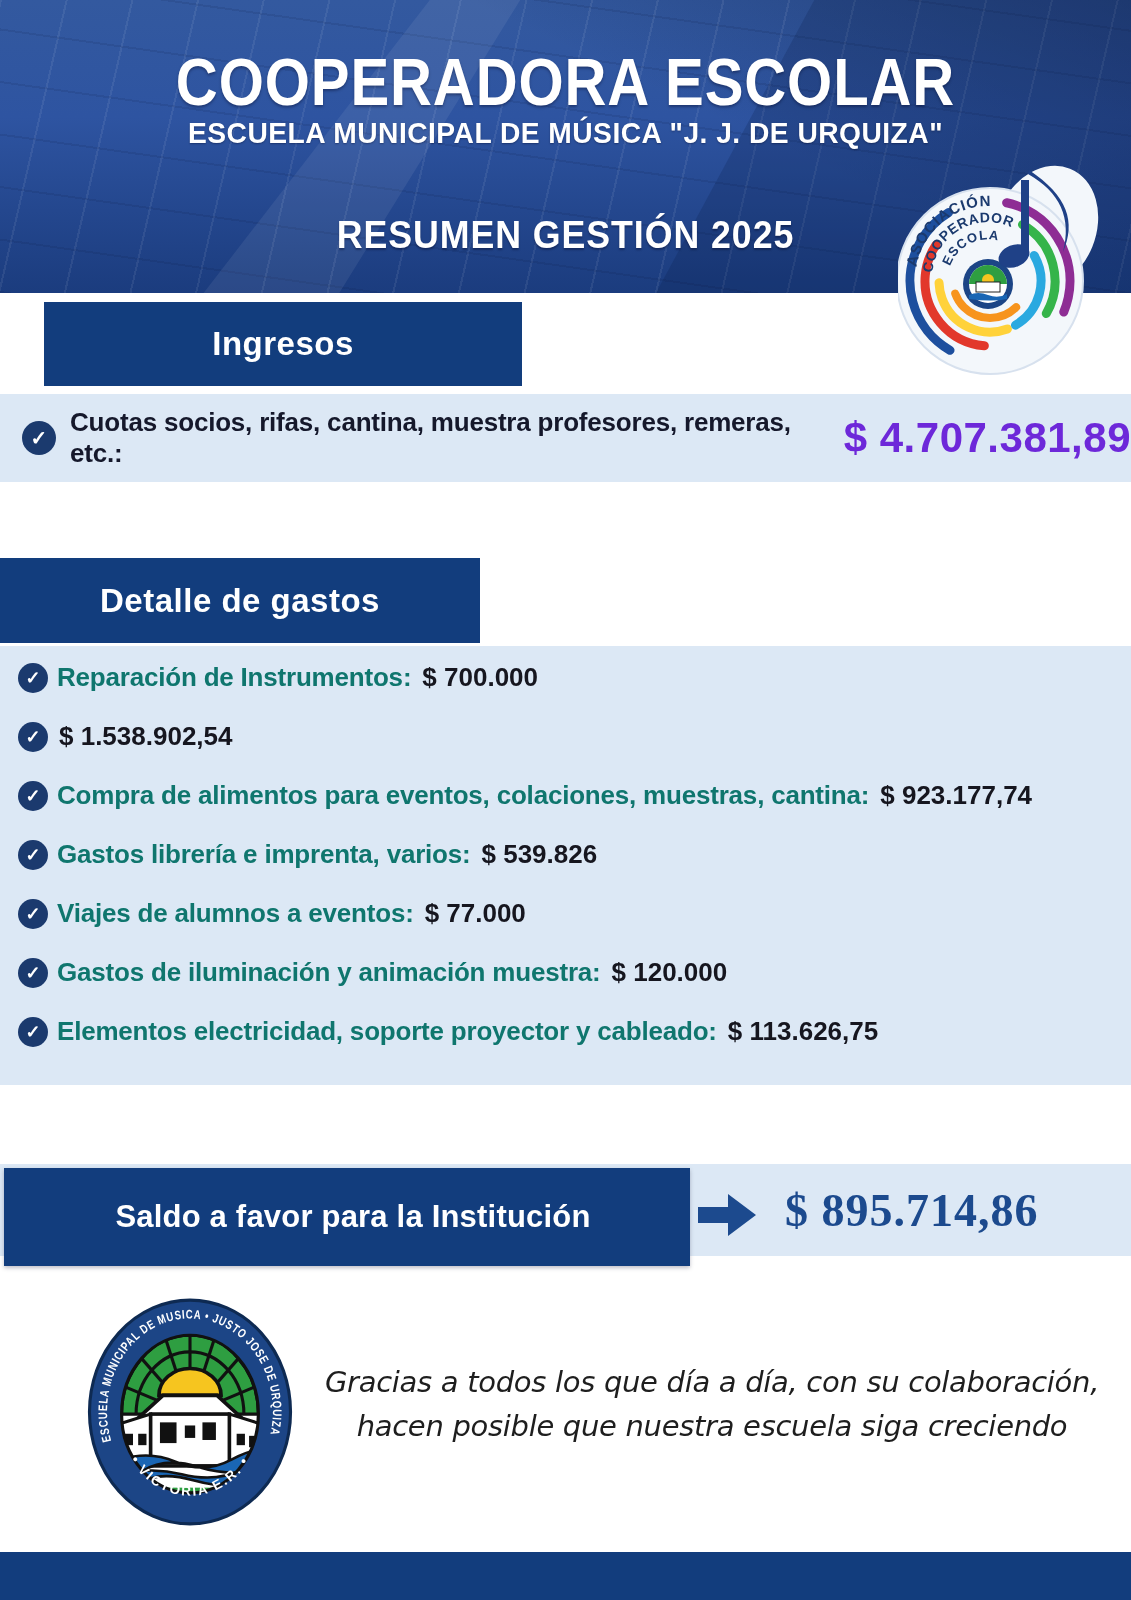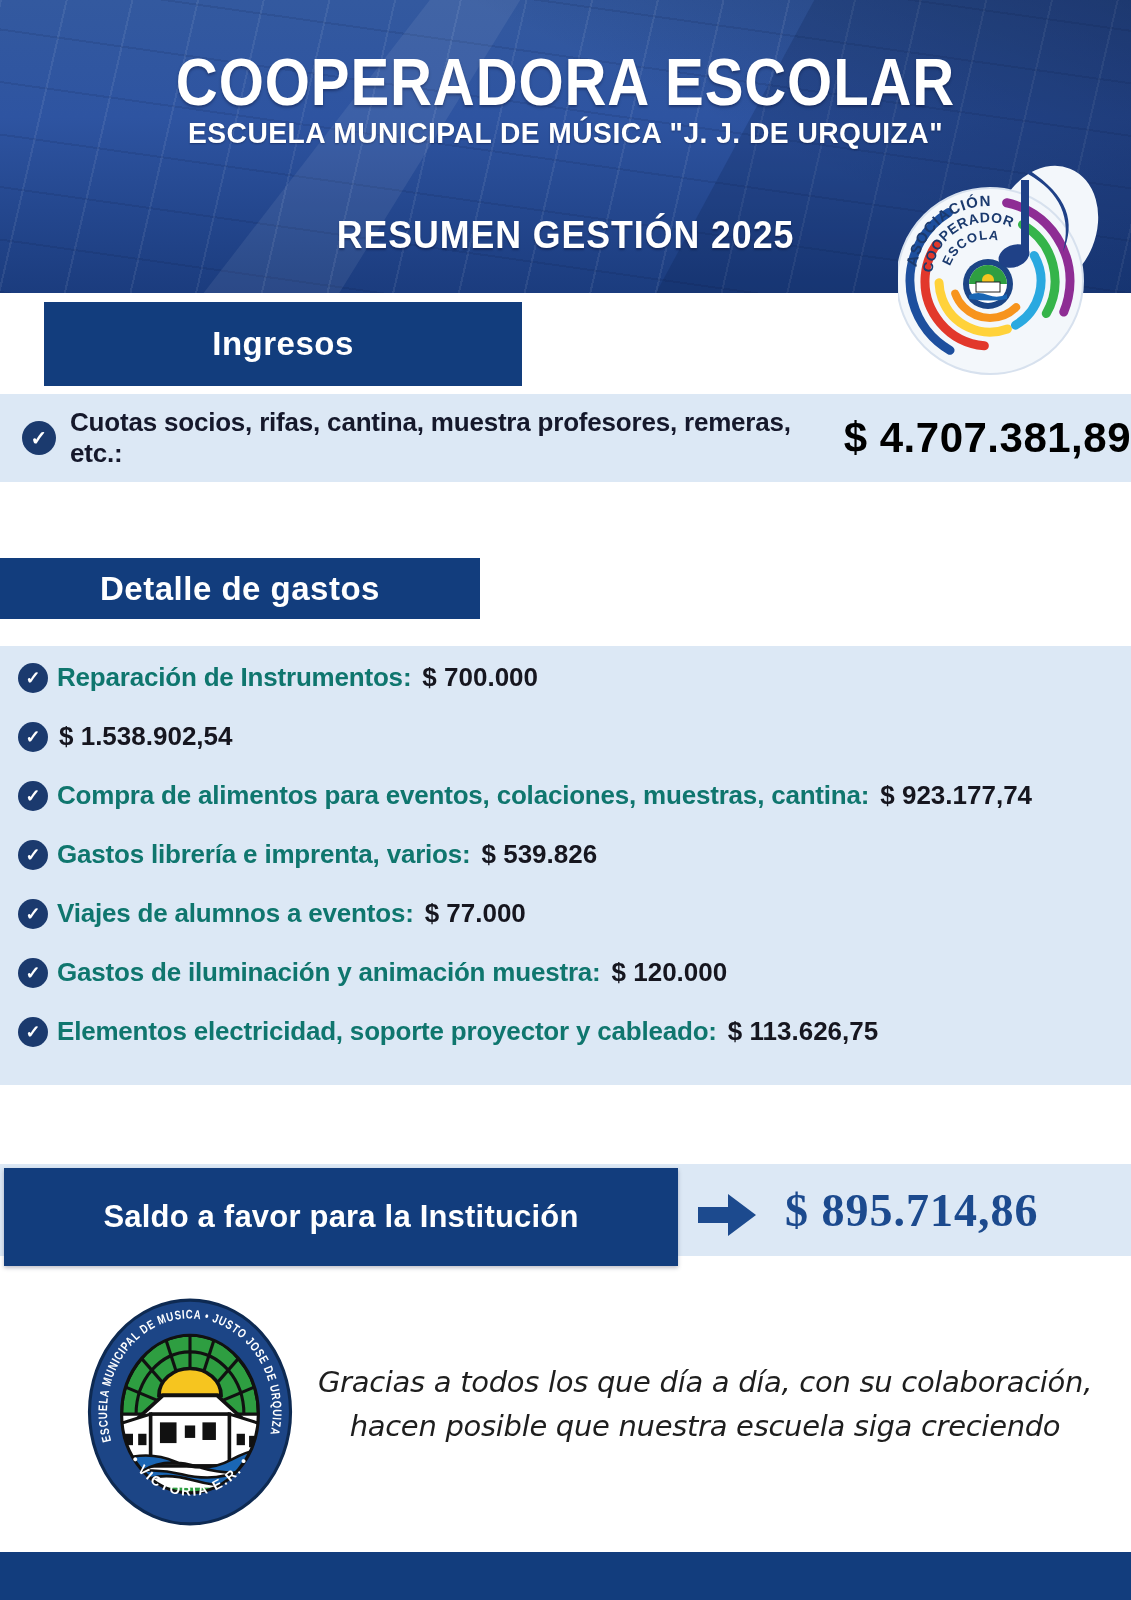--- a/index.html
+++ b/index.html
@@ -39,60 +39,60 @@
     font-size:38px;font-weight:bold;letter-spacing:1px;line-height:42px;
     transform:scaleX(.94);text-shadow:0 2px 2px rgba(0,0,30,.35);white-space:nowrap;
   }
 
   
   .badge{left:898px;top:144px;width:222px;height:242px;}
 
   
   .navy-box{background:#123d7d;color:#ffffff;display:flex;align-items:center;justify-content:center;}
   .box-ingresos{left:0;top:302px;width:478px;height:84px;margin-left:44px;}
-  .box-detalle{left:0;top:558px;width:480px;height:61px;}
+  .box-detalle{left:0;top:558px;width:480px;height:85px;}
   .navy-box .hd{font-size:33px;font-weight:bold;letter-spacing:.5px;}
 
   
   .band{background:#dce8f5;}
   .band-ingresos{left:0;top:394px;width:1131px;height:88px;display:flex;align-items:center;}
   .band-gastos{left:0;top:646px;width:1131px;height:439px;}
   .band-saldo{left:0;top:1164px;width:1131px;height:92px;}
 
   
   .check{
     border-radius:50%;background:#1b3a6e;color:#ffffff;
     display:flex;align-items:center;justify-content:center;flex:0 0 auto;
     font-weight:bold;
   }
   .income-row{display:flex;align-items:center;padding-left:22px;gap:14px;width:100%;}
   .income-row .check{width:34px;height:34px;font-size:20px;}
   .income-label{font-size:26px;font-weight:bold;color:#15182b;letter-spacing:-.2px;}
-  .income-amount{font-size:42px;font-weight:bold;color:#000000;letter-spacing:.5px;margin-left:24px;white-space:nowrap;}
+  .income-amount{font-size:42px;font-weight:bold;color:#6d28d9;letter-spacing:.5px;margin-left:24px;white-space:nowrap;}
 
   .expense-list{padding:16px 0 0 18px;display:flex;flex-direction:column;gap:28px;}
   .expense-row{display:flex;align-items:center;gap:9px;height:31px;}
   .expense-row .check{width:30px;height:30px;font-size:18px;}
   .expense-text{font-size:26px;font-weight:bold;color:#0f766e;letter-spacing:-.2px;white-space:nowrap;}
   .expense-amount{font-size:26px;font-weight:bold;color:#16161f;margin-left:2px;white-space:nowrap;}
 
   
   .box-saldo{
     left:4px;top:1168px;width:674px;height:98px;background:#123d7d;
     display:flex;flex-direction:column;align-items:center;justify-content:center;
-    color:#ffffff;box-shadow:0 2px 4px rgba(0,0,40,.25);
+    color:#ffffff;box-shadow:0 2px 4px rgba(0,0,40,.25);padding-left:12px;
   }
   .box-saldo .l{font-size:31px;font-weight:bold;line-height:42px;letter-spacing:.2px;}
   .saldo-arrow{left:698px;top:1194px;}
   .saldo-amount{left:785px;top:1184px;font-size:46px;font-weight:bold;color:#1c4a8e;letter-spacing:1px;white-space:nowrap;font-family:Liberation Serif, serif;}
 
   
   .school-logo{left:86px;top:1298px;width:208px;height:228px;}
   .footer-msg{
-    left:290px;top:1360px;width:830px;text-align:center;
+    left:297px;top:1360px;width:830px;text-align:center;
     font-family:"DejaVu Sans",sans-serif;font-style:italic;
     font-size:29px;color:#1e1e1e;line-height:44px;letter-spacing:-.3px;
   }
   .bottom-bar{left:0;top:1552px;width:1131px;height:48px;background:#123d7d;}
 </style>
 </head>
 <body>
 
 <div class="page">
 

